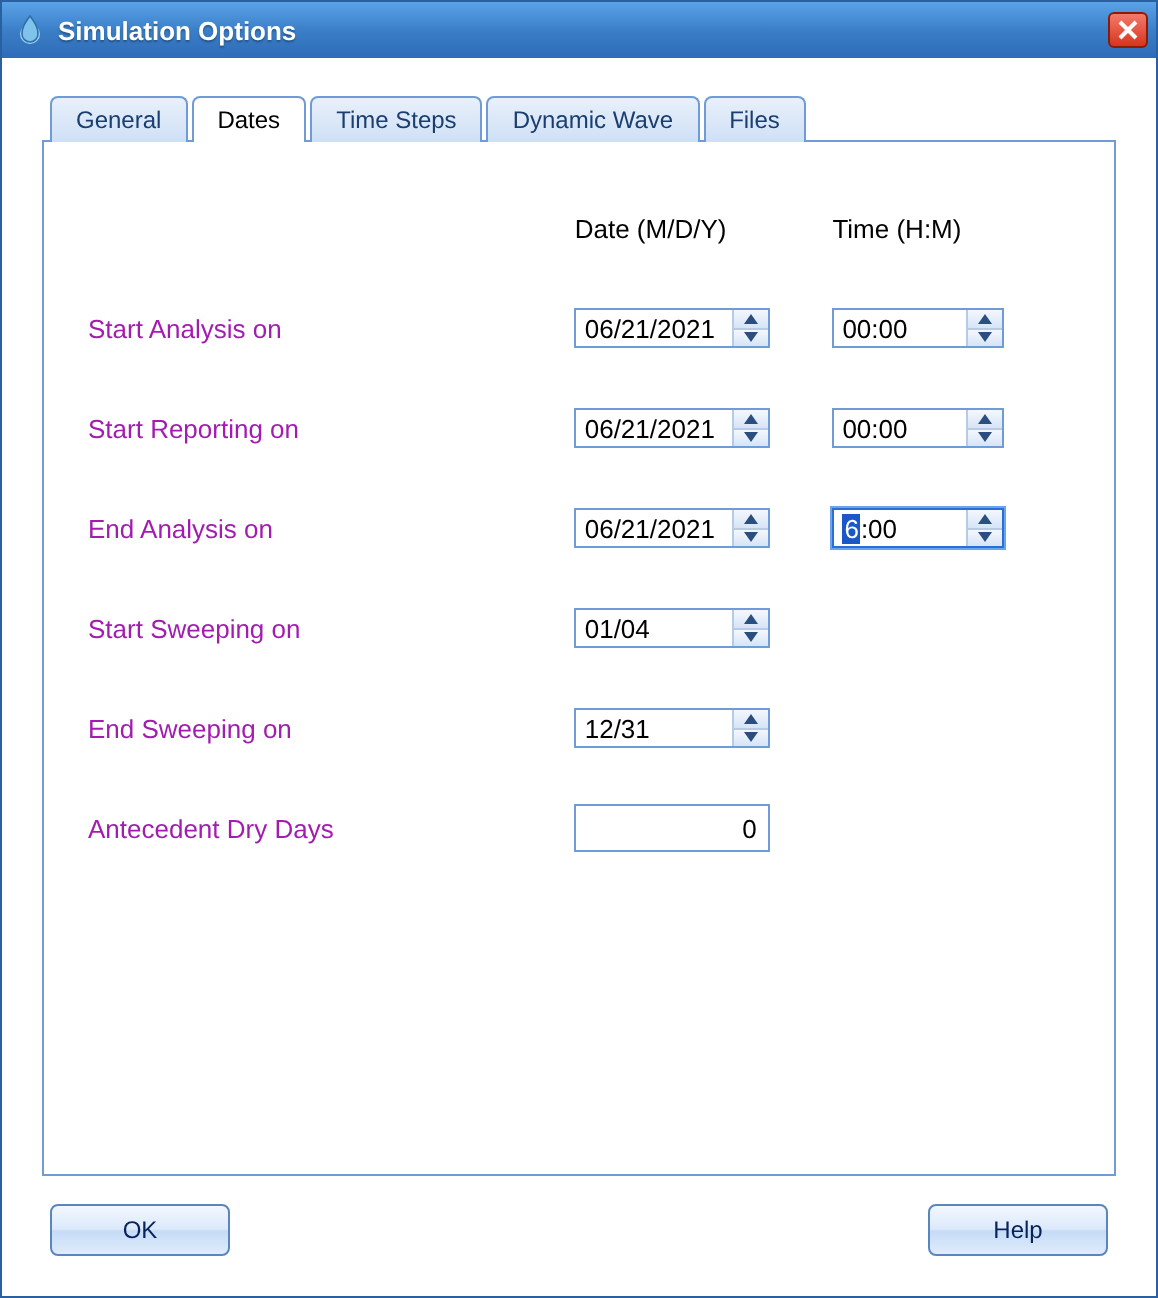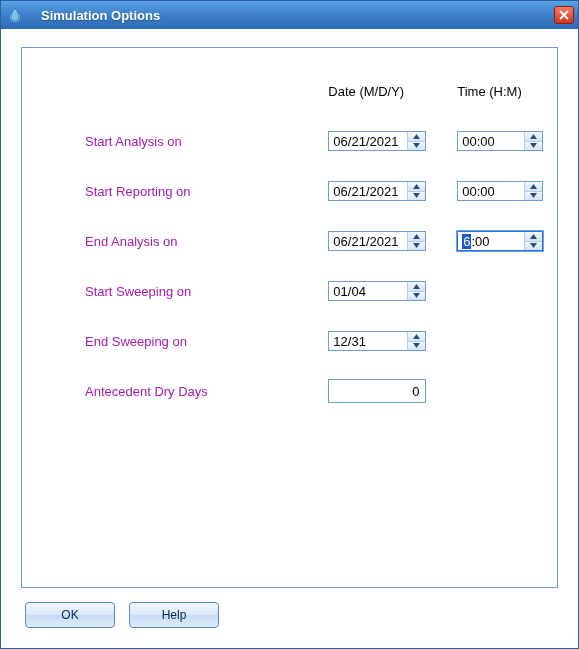--- a/index.html
+++ b/index.html
@@ -16,21 +16,20 @@
     position: relative;
     display: flex; flex-direction: column;
   }
   .titlebar {
     height: 28px;
     background: linear-gradient(to bottom,#5aa3e8 0%,#3b7fc8 50%,#2e6bb8 100%);
     display: flex; align-items: center;
     padding: 0 4px 0 6px;
     color: #fff; font-size: 13px; font-weight: bold;
     position: relative;
-    gap: 12px;
   }
   .titlebar .icon {
     width: 16px; height: 16px; margin-right: 6px;
     display: inline-flex; align-items:center; justify-content:center;
   }
   .titlebar .title { flex: 1; text-shadow: 0 1px 1px rgba(0,0,0,.3); }
   .titlebar .close {
     width: 20px; height: 18px;
     background: linear-gradient(to bottom,#f47a6a,#d6351e);
     border: 1px solid #8c1b0a; border-radius:3px;
@@ -59,21 +58,21 @@
     border-color:#6f9bd8;
     top:1px; z-index:3;
   }
   .tabpanel {
     flex:1;
     border:1px solid #6f9bd8;
     background:#fff;
     padding:18px 22px 10px 22px;
     position:relative; top:0;
   }
-  table.grid { border-collapse: collapse; width: 100%; margin-left: 41px; }
+  table.grid { border-collapse: collapse; width: 100%; }
   table.grid td { padding: 0; vertical-align: middle; height: 50px; }
   td.labelcell { width: 250px; color: #a21caf; font-size: 13px; }
   td.datecell { width: 130px; }
   td.timecell { width: 120px; }
   .spinbox {
     display:inline-flex; align-items:stretch;
     border:1px solid #6f9bd8;
     background:#fff;
     height:20px; width:98px;
   }
@@ -101,21 +100,21 @@
   .spinbtns svg { width:7px; height:5px; fill:#2a4e80; }
   .numbox {
     display:inline-flex; border:1px solid #6f9bd8; height:24px; width:98px;
   }
   .numbox input {
     border:none; outline:none; width:100%; text-align:right;
     padding:2px 6px; font-family:inherit; font-size:13px;
   }
   .header-row td { height:30px; color:#000; font-size:13px; padding-bottom:6px; }
   .buttonbar {
-    display:flex; justify-content:flex-start; gap:14px;
+    display:flex; justify-content:space-between; gap:14px;
     padding:14px 4px 8px 4px;
   }
   .btn {
     min-width:90px; height:26px;
     border:1px solid #5a86c0; border-radius:4px;
     background:linear-gradient(to bottom,#f2f7fe 0%,#dce9fb 48%,#c5dbf6 52%,#dfecfb 100%);
     color:#06235c; font-family:inherit; font-size:12px;
     cursor:pointer;
   }
 </style>
@@ -132,20 +131,27 @@
     </span>
     <span class="title">Simulation Options</span>
     <div class="close">
       <svg width="10" height="10" viewBox="0 0 10 10">
           <path d="M1 1 L9 9 M9 1 L1 9" stroke="#fff" stroke-width="2"></path>
         </svg>
     </div>
   </div>
 
   <div class="client">
+    <div class="tabstrip">
+      <div class="tab"><span>General</span></div>
+      <div class="tab active"><span>Dates</span></div>
+      <div class="tab"><span>Time Steps</span></div>
+      <div class="tab"><span>Dynamic Wave</span></div>
+      <div class="tab"><span>Files</span></div>
+    </div>
 
     <div class="tabpanel">
       <table class="grid">
         <tbody>
             <tr class="header-row">
           <td class="labelcell"></td>
           <td class="datecell">Date (M/D/Y)</td>
           <td class="timecell">Time (H:M)</td>
         </tr>
 

